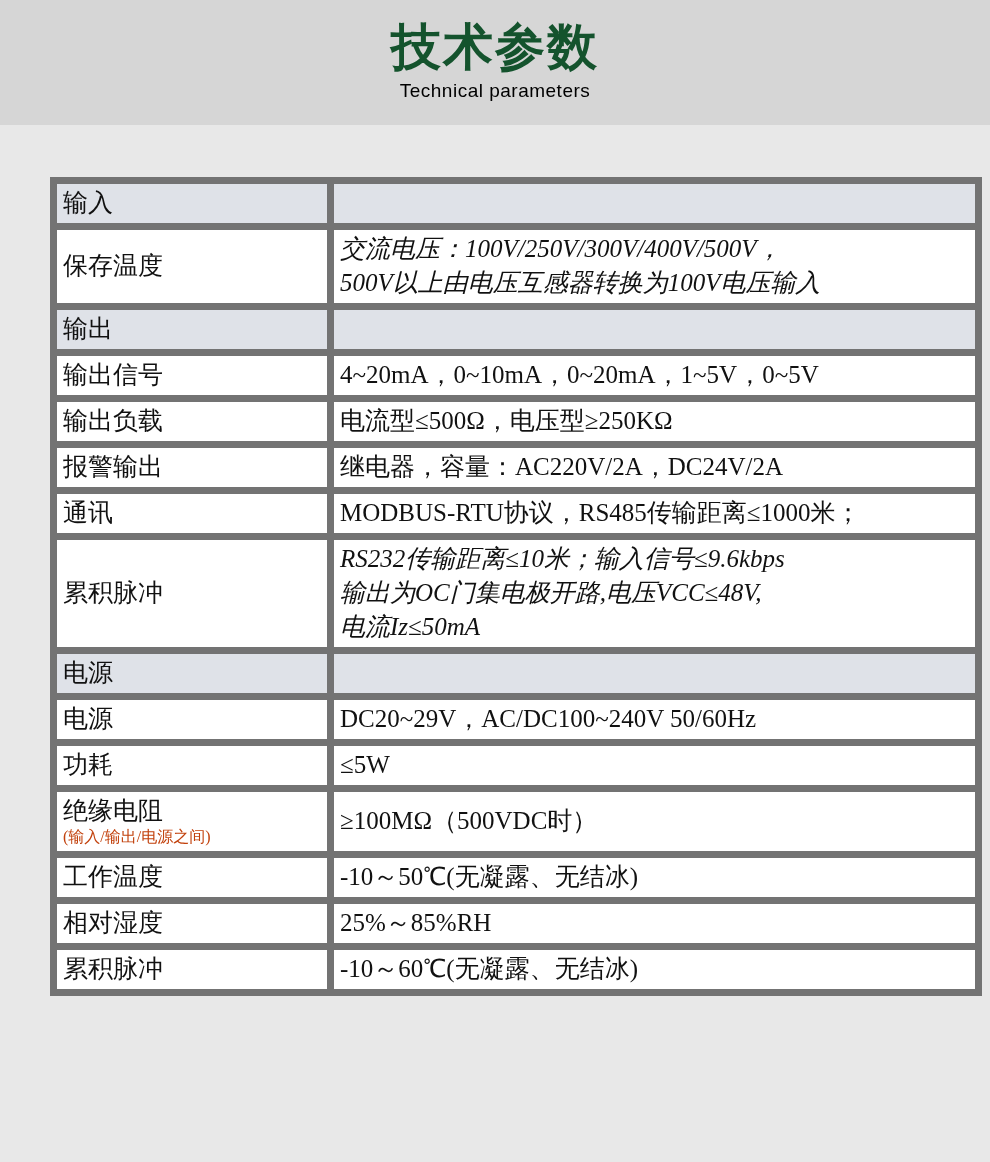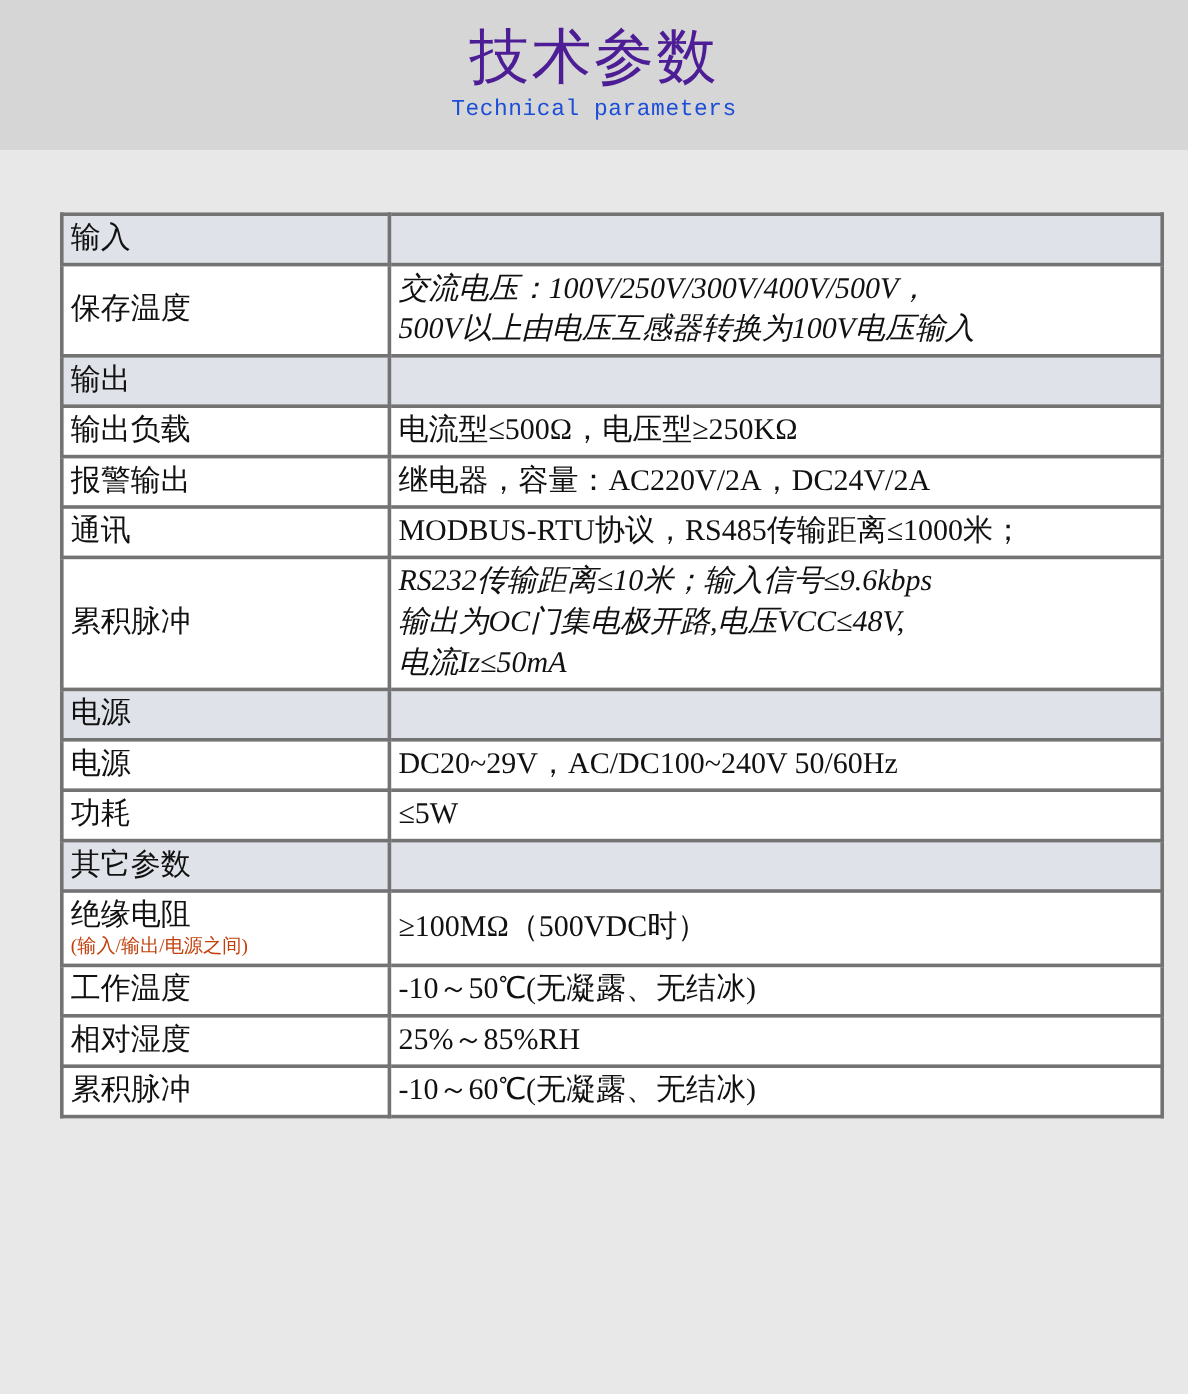--- a/index.html
+++ b/index.html
@@ -21,48 +21,48 @@
     background: #d6d6d6;
     display: flex;
     flex-direction: column;
     align-items: center;
     justify-content: flex-start;
     box-sizing: border-box;
     padding-top: 18px;
   }
   .header-title {
     font-family: "Liberation Sans", sans-serif;
-    font-weight: normal;
+    font-weight: bold;
     font-size: 50px;
-    color: #4c1d95;
+    color: #14532d;
     letter-spacing: 2px;
     line-height: 58px;
   }
   .header-sub {
-    font-family: Liberation Mono, monospace;
+    font-family: Liberation Sans, sans-serif;
     font-size: 19px;
-    color: #1d4ed8;
+    color: #000000;
     letter-spacing: 0.5px;
     margin-top: 4px;
   }
 
   
   .table-wrap {
     padding: 52px 50px 0 50px;
     box-sizing: border-box;
   }
   table.spec {
     border-collapse: collapse;
     width: 890px;
     background: #ffffff;
     table-layout: fixed;
     border: 3px solid #1a1a1a;
   }
   table.spec td {
-    border: 3px solid #737373;
+    border: 7px solid #737373;
     padding: 2px 6px 3px 6px;
     font-size: 25px;
     color: #111111;
     line-height: 34px;
     vertical-align: middle;
     font-family: "Liberation Serif", serif;
   }
   td.label {
     width: 258px;
   }
@@ -114,20 +114,26 @@
           <td class="value multi">
             <span class="cell-line">交流电压：100V/250V/300V/400V/500V，</span>
             <span class="cell-line">500V以上由电压互感器转换为100V电压输入</span>
           </td>
         </tr>
         <tr class="section">
           <td class="label"><span>输出</span></td>
           <td class="value"></td>
         </tr>
         <tr>
+          <td class="label"><span>输出信号</span></td>
+          <td class="value">
+            <span class="cell-line">4~20mA，0~10mA，0~20mA，1~5V，0~5V</span>
+          </td>
+        </tr>
+        <tr>
           <td class="label"><span>输出负载</span></td>
           <td class="value">
             <span class="cell-line">电流型≤500Ω，电压型≥250KΩ</span>
           </td>
         </tr>
         <tr>
           <td class="label"><span>报警输出</span></td>
           <td class="value">
             <span class="cell-line">继电器，容量：AC220V/2A，DC24V/2A</span>
           </td>
@@ -155,24 +161,20 @@
           <td class="value">
             <span class="cell-line">DC20~29V，AC/DC100~240V  50/60Hz</span>
           </td>
         </tr>
         <tr>
           <td class="label"><span>功耗</span></td>
           <td class="value">
             <span class="cell-line">≤5W</span>
           </td>
         </tr>
-        <tr class="section">
-          <td class="label"><span>其它参数</span></td>
-          <td class="value"></td>
-        </tr>
         <tr>
           <td class="label"><span>绝缘电阻</span><span class="sub-note">(输入/输出/电源之间)</span></td>
           <td class="value">
             <span class="cell-line">≥100MΩ（500VDC时）</span>
           </td>
         </tr>
         <tr>
           <td class="label"><span>工作温度</span></td>
           <td class="value">
             <span class="cell-line">-10～50℃(无凝露、无结冰)</span>

